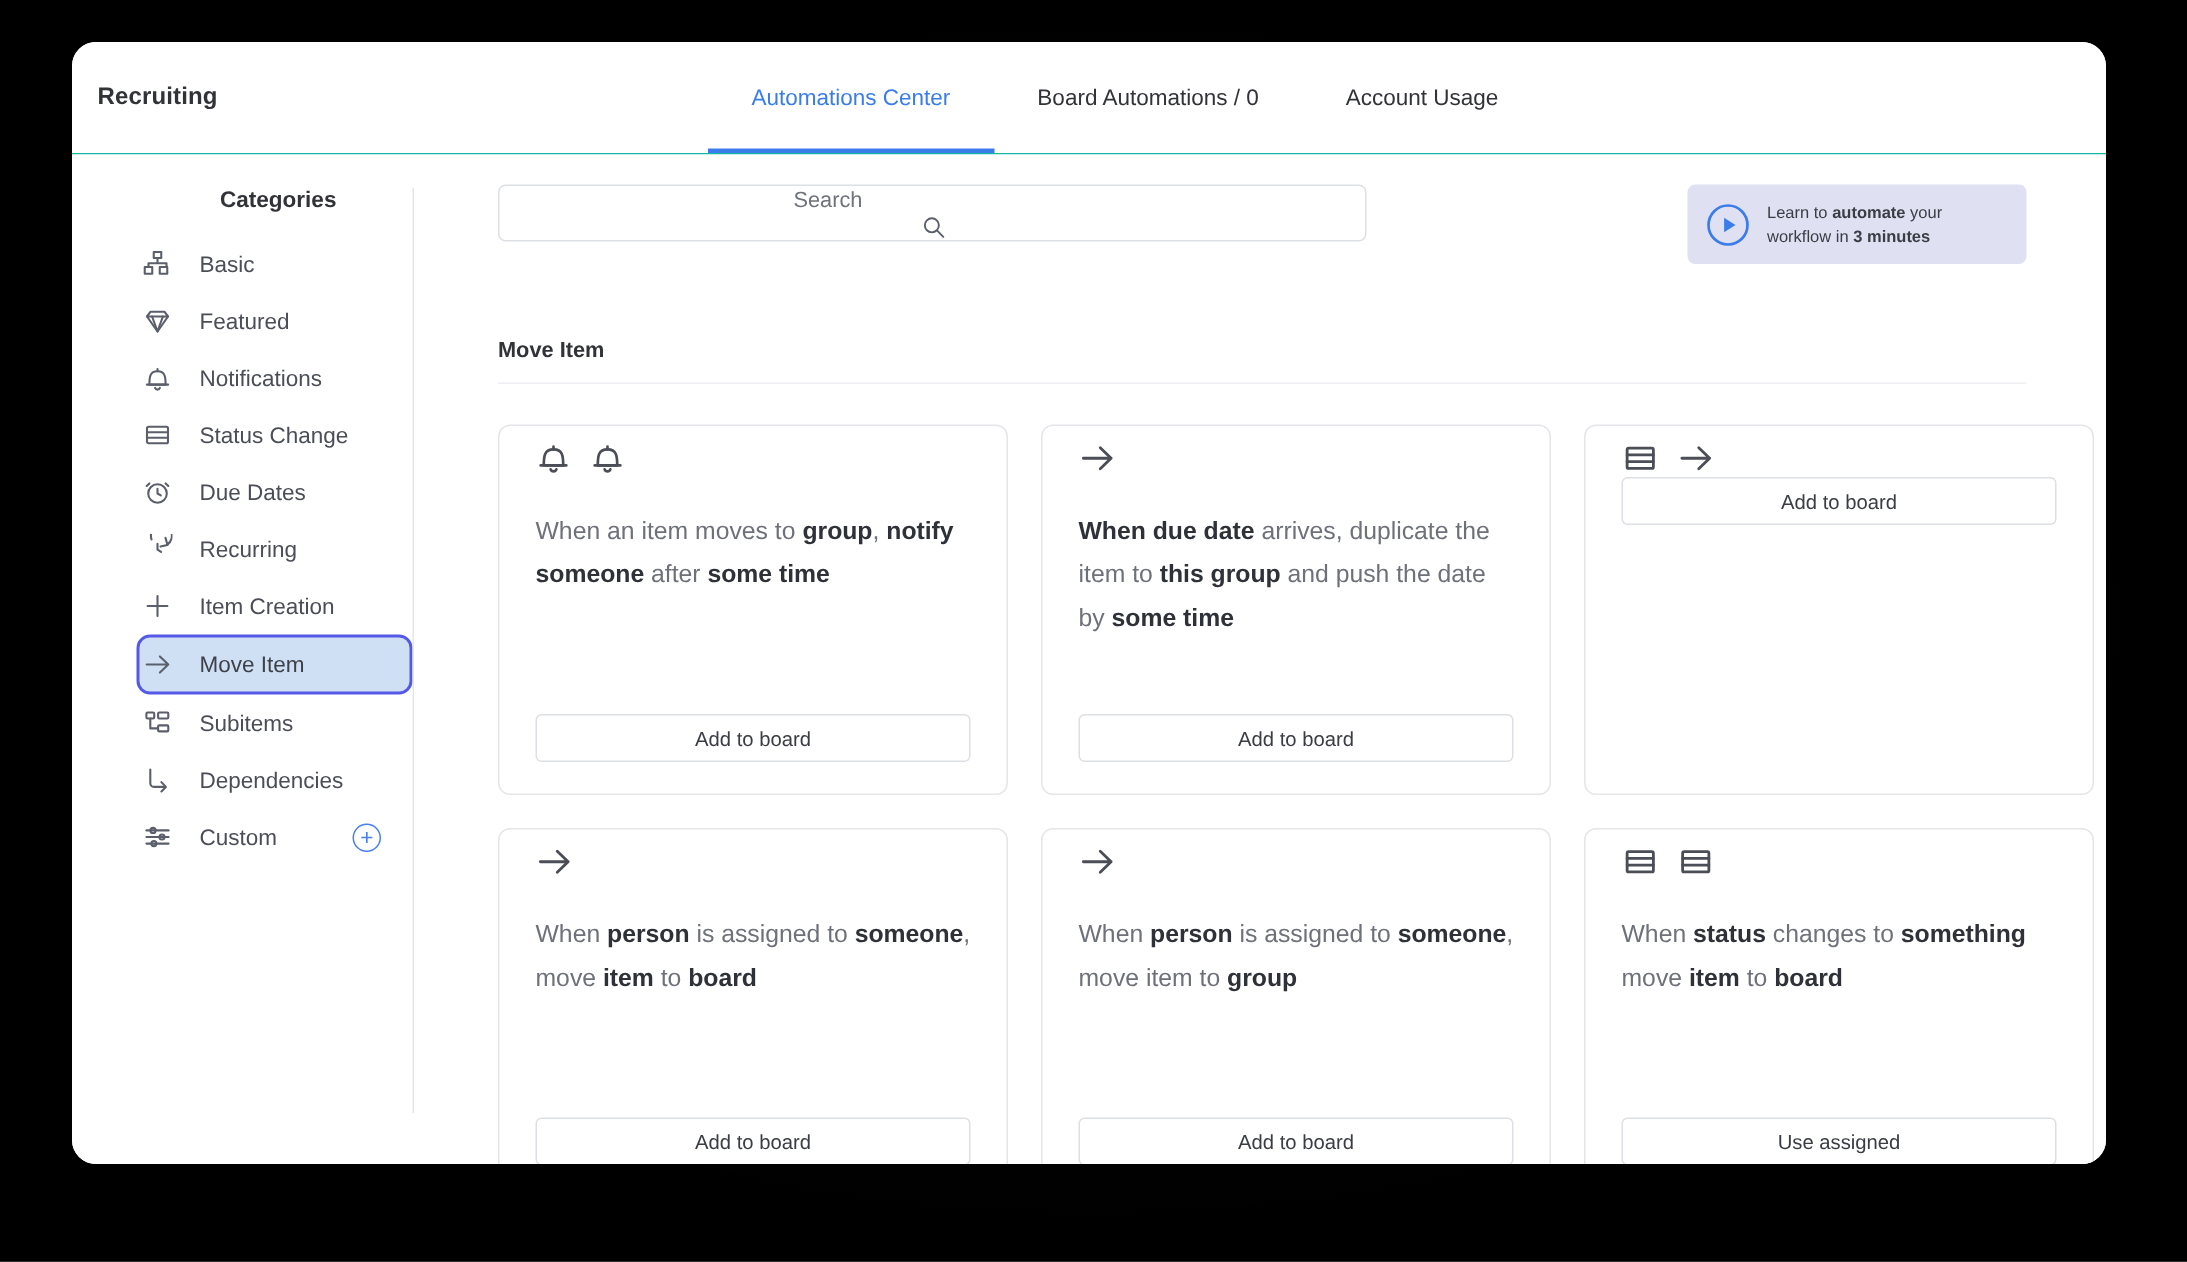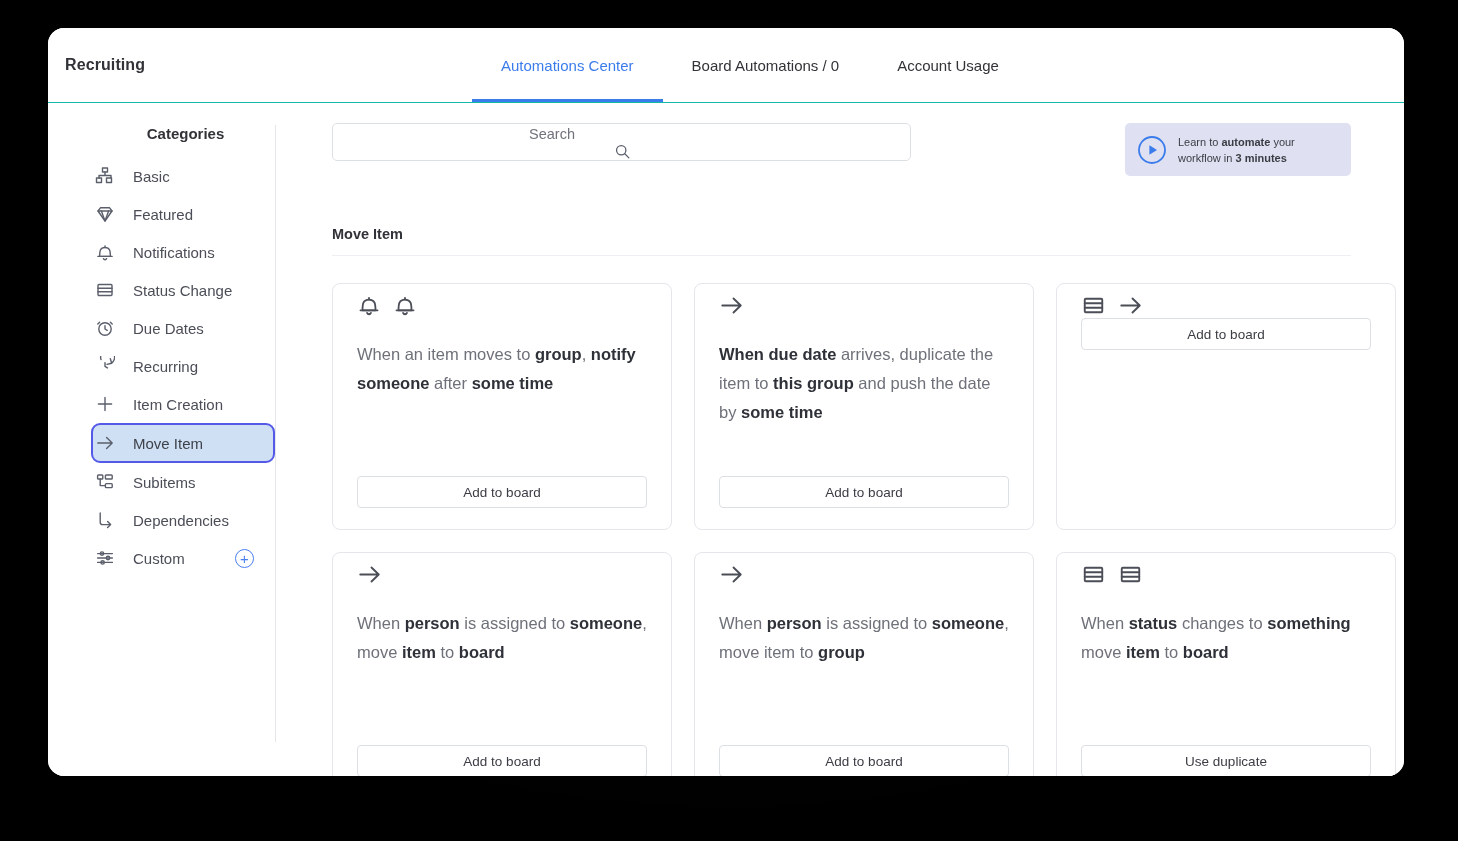--- a/index.html
+++ b/index.html
@@ -507,19 +507,19 @@
                   </svg>
                 </span>
                 <span class="icon">
                   <svg width="25" height="25" viewBox="0 0 20 20">
                     <rect x="3" y="4.6" width="14" height="10.8" rx=".8" stroke="#4b4e57" stroke-width="1.5" fill="none" stroke-linecap="round" stroke-linejoin="round"></rect>
                     <path d="M3 8.2h14M3 11.8h14" stroke="#4b4e57" stroke-width="1.5" fill="none" stroke-linecap="round" stroke-linejoin="round"></path>
                   </svg>
                 </span>
               </div>
               <div class="card-text"><span>When </span><b>status</b><span> changes to </span><b>something</b><span> move </span><b>item</b><span> to </span><b>board</b></div>
-              <button class="card-btn">Use duplicate</button>
+              <button class="card-btn">Use assigned</button>
             </div>
           </div>
       </div>
     </div>
   </div>
 </div>
 
 </body></html>

